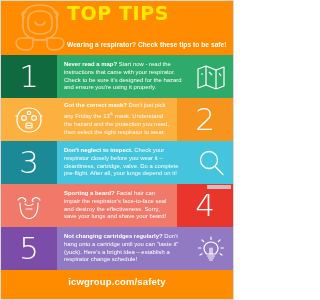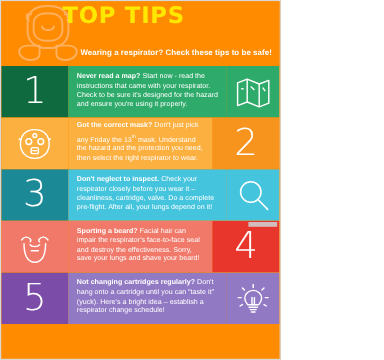--- a/index.html
+++ b/index.html
@@ -4,21 +4,21 @@
 <style>
   html,body{margin:0;padding:0;background:#ffffff;}
   body{width:234px;height:300px;overflow:hidden;
        font-family:"Liberation Sans","DejaVu Sans",sans-serif;}
   #poster{position:relative;width:234px;height:300px;box-sizing:border-box;
           border:1px solid #d8d8d8;background:#ff8c00;overflow:hidden;}
 
   
   .header{position:relative;height:54px;background:#ff8c00;overflow:hidden;}
   .mask-art{position:absolute;left:8px;top:1px;width:62px;height:52px;}
-  .hdr-text{position:absolute;left:51px;top:3px;right:2px;}
+  .hdr-text{position:absolute;left:66px;top:3px;right:2px;}
   .toptips{font-size:19px;font-weight:bold;color:#ffe800;letter-spacing:.6px;
            line-height:19px;font-family:"DejaVu Sans",sans-serif;}
   .subtitle{font-size:11.5px;color:#ffffff;line-height:13px;margin-top:1px;
             letter-spacing:.1px;}
   .tagline{position:absolute;left:66px;top:40px;font-size:6.6px;color:#ffffff;
            font-weight:bold;letter-spacing:.05px;}
   .logo{position:absolute;right:4px;top:6px;text-align:center;width:70px;}
   .logo-dots{display:flex;justify-content:center;gap:2px;margin-bottom:1px;}
   .logo-dots i{width:4px;height:4px;border-radius:50%;background:#ffffff;display:block;}
   .logo-name{font-size:10px;line-height:10px;color:#ffffff;font-weight:bold;
@@ -188,14 +188,17 @@
             <path d="M4 20 L6 18.8"></path>
               <path d="M26 20 L24 18.8"></path>
             <path d="M14 19 L14 13"></path>
               <path d="M16 19 L16 13"></path>
           </g>
         </svg>
       </span>
     </div>
   </div>
 
+  <div class="footer">
+    <span class="footer-url">icwgroup.com/safety</span>
+  </div>
 
 </div>
 
 </body></html>

